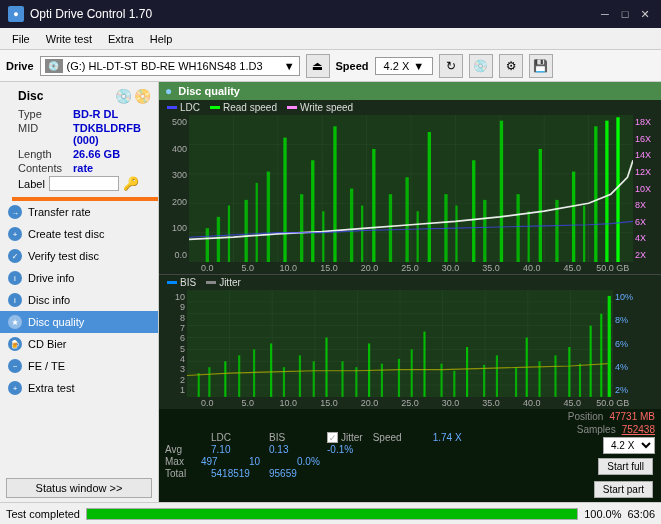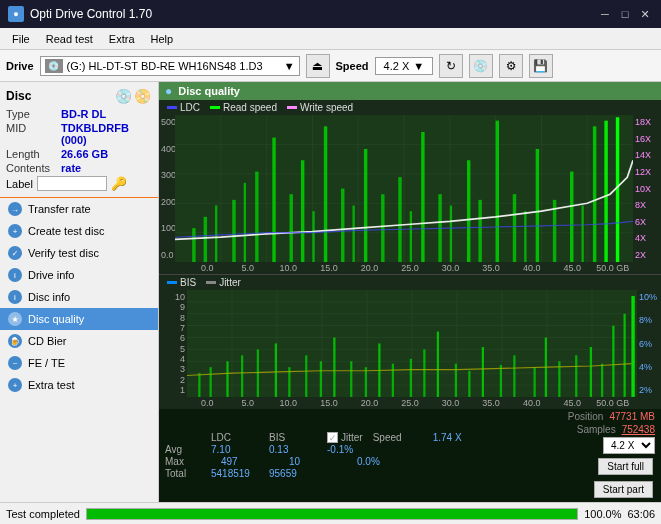--- a/index.html
+++ b/index.html
@@ -24,21 +24,21 @@
     .toolbar-drive-icon { width: 18px; height: 14px; background: #888; margin-right: 4px; font-size: 9px; display: flex; align-items: center; justify-content: center; }
     .toolbar-speed-label { font-size: 11px; font-weight: bold; }
     .toolbar-speed-select { background: white; border: 1px solid #999; padding: 2px 8px; font-size: 11px; cursor: pointer; }
     .toolbar-icon-btn { width: 24px; height: 24px; background: #e8e8e8; border: 1px solid #aaa; display: flex; align-items: center; justify-content: center; cursor: pointer; font-size: 12px; }
 
     
     .main-layout { display: flex; height: calc(524px - 28px - 22px - 32px - 22px); }
 
     
     .sidebar { width: 159px; background: #f0f0f0; border-right: 1px solid #ccc; display: flex; flex-direction: column; }
-    .disc-section { padding: 6px; border-bottom: 1px solid #f97316; }
+    .disc-section { padding: 6px; border-bottom: 4px solid #f97316; margin-left: 12px; }
     .disc-header { display: flex; align-items: center; justify-content: space-between; margin-bottom: 4px; }
     .disc-title { font-weight: bold; font-size: 12px; }
     .disc-icon-area { display: flex; gap: 2px; }
     .disc-prop { display: flex; align-items: baseline; margin-bottom: 2px; font-size: 11px; }
     .disc-prop-label { color: #333; min-width: 55px; }
     .disc-prop-value { color: #0000cc; font-size: 11px; font-weight: bold; }
     .disc-prop-value.blue { color: #0000cc; }
     .label-row { display: flex; align-items: center; gap: 4px; font-size: 11px; }
     .label-input { border: 1px solid #aaa; padding: 1px 3px; font-size: 10px; width: 70px; }
     .nav-items { flex: 1; }
@@ -73,21 +73,21 @@
   </div>
   <div class="titlebar-controls">
     <div class="titlebar-btn">─</div>
     <div class="titlebar-btn">□</div>
     <div class="titlebar-btn close">✕</div>
   </div>
 </div>
 
 <div class="menubar">
   <span class="menu-item">File</span>
-  <span class="menu-item">Read test</span>
+  <span class="menu-item">Write test</span>
   <span class="menu-item">Extra</span>
   <span class="menu-item">Help</span>
 </div>
 
 <div class="toolbar">
   <span class="toolbar-label">Drive</span>
   <div class="toolbar-drive-select">
     <div class="toolbar-drive-icon">💿</div>
     <span>(G:)  HL-DT-ST BD-RE  WH16NS48 1.D3</span>
     <span style="margin-left:auto;">▼</span>
@@ -168,20 +168,21 @@
       </div>
       <div class="nav-item">
         <div class="nav-icon" style="background:#4488cc;">~</div>
         <span>FE / TE</span>
       </div>
       <div class="nav-item">
         <div class="nav-icon" style="background:#4488cc;">+</div>
         <span>Extra test</span>
       </div>
     </div>
+    <div class="status-btn">Status window &gt;&gt;</div>
   </div>
 
   <div class="content-area" style="background:#1a3a1a; display:flex; flex-direction:column;">
 
     <div class="chart-header">
       <span style="color:#88ccff; font-size:12px;">●</span>
       <span class="chart-title">Disc quality</span>
     </div>
 
     <div style="flex:1.3; display:flex; flex-direction:column; min-height:0; border-bottom:1px solid #444;">
@@ -194,21 +195,21 @@
           <div style="width:10px;height:3px;background:#00ff00;"></div>
           <span>Read speed</span>
         </div>
         <div class="legend-item">
           <div style="width:10px;height:3px;background:#ff88ff;"></div>
           <span>Write speed</span>
         </div>
       </div>
       <div style="display:flex; flex:1; min-height:0;">
 
-        <div style="width:16px; background:#1a2a1a; display:flex; flex-direction:column; justify-content:space-between; padding:2px 2px; font-size:9px; color:#aaa; text-align:right;">
+        <div style="width:30px; background:#1a2a1a; display:flex; flex-direction:column; justify-content:space-between; padding:2px 2px; font-size:9px; color:#aaa; text-align:right;">
           <span>500</span>
             <span>400</span>
             <span>300</span>
             <span>200</span>
             <span>100</span>
             <span>0.0</span>
         </div>
 
         <div style="flex:1; position:relative; background:#1a3a1a; min-width:0;">
           <svg width="100%" height="100%" viewBox="0 0 400 130" preserveAspectRatio="none">
@@ -371,21 +372,21 @@
             <rect x="358" y="48" width="2" height="42" fill="#00cc00" opacity="0.9"></rect>
             <rect x="368" y="62" width="2" height="28" fill="#00cc00" opacity="0.8"></rect>
             <rect x="378" y="30" width="2" height="60" fill="#00cc00" opacity="0.9"></rect>
             <rect x="388" y="20" width="2" height="70" fill="#00cc00" opacity="0.9"></rect>
             <rect x="395" y="5" width="3" height="85" fill="#00ee00" opacity="0.9"></rect>
 
             <polyline points="0,72 40,70 80,69 120,68 160,68 200,67 240,67 280,66 320,65 360,64 395,62" fill="none" stroke="#aaaa00" stroke-width="1" opacity="0.8"></polyline>
           </svg>
         </div>
 
-        <div style="width:24px; background:#1a2a1a; display:flex; flex-direction:column; justify-content:space-between; padding:2px 2px; font-size:9px; color:#66aaff;">
+        <div style="width:48px; background:#1a2a1a; display:flex; flex-direction:column; justify-content:space-between; padding:2px 2px; font-size:9px; color:#66aaff;">
           <span>10%</span>
             <span>8%</span>
             <span>6%</span>
             <span>4%</span>
             <span>2%</span>
         </div>
       </div>
 
       <div style="display:flex; background:#1a2a1a; padding:1px 28px; font-size:9px; color:#aaa;">
         <span style="flex:1;text-align:center;">0.0</span>
@@ -415,21 +416,21 @@
           </div>
           <span style="min-width:50px; color:#aaa;">Speed</span>
           <span style="color:#66aaff;">1.74 X</span>
         </div>
         <div style="display:flex; gap:10px; color:#aaa;">
           <span style="min-width:36px;">Avg</span>
           <span style="min-width:48px; color:#66aaff;">7.10</span>
           <span style="min-width:48px; color:#66aaff;">0.13</span>
           <span style="min-width:60px; color:#66aaff;">-0.1%</span>
         </div>
-        <div style="display:flex; gap:20px; color:#aaa;">
+        <div style="display:flex; gap:0; color:#aaa;">
           <span style="min-width:36px;">Max</span>
           <span style="min-width:48px; color:#66aaff;">497</span>
           <span style="min-width:48px; color:#66aaff;">10</span>
           <span style="min-width:60px; color:#66aaff;">0.0%</span>
         </div>
         <div style="display:flex; gap:10px; color:#aaa;">
           <span style="min-width:36px;">Total</span>
           <span style="min-width:48px; color:#66aaff;">5418519</span>
           <span style="min-width:48px; color:#66aaff;">95659</span>
         </div>

